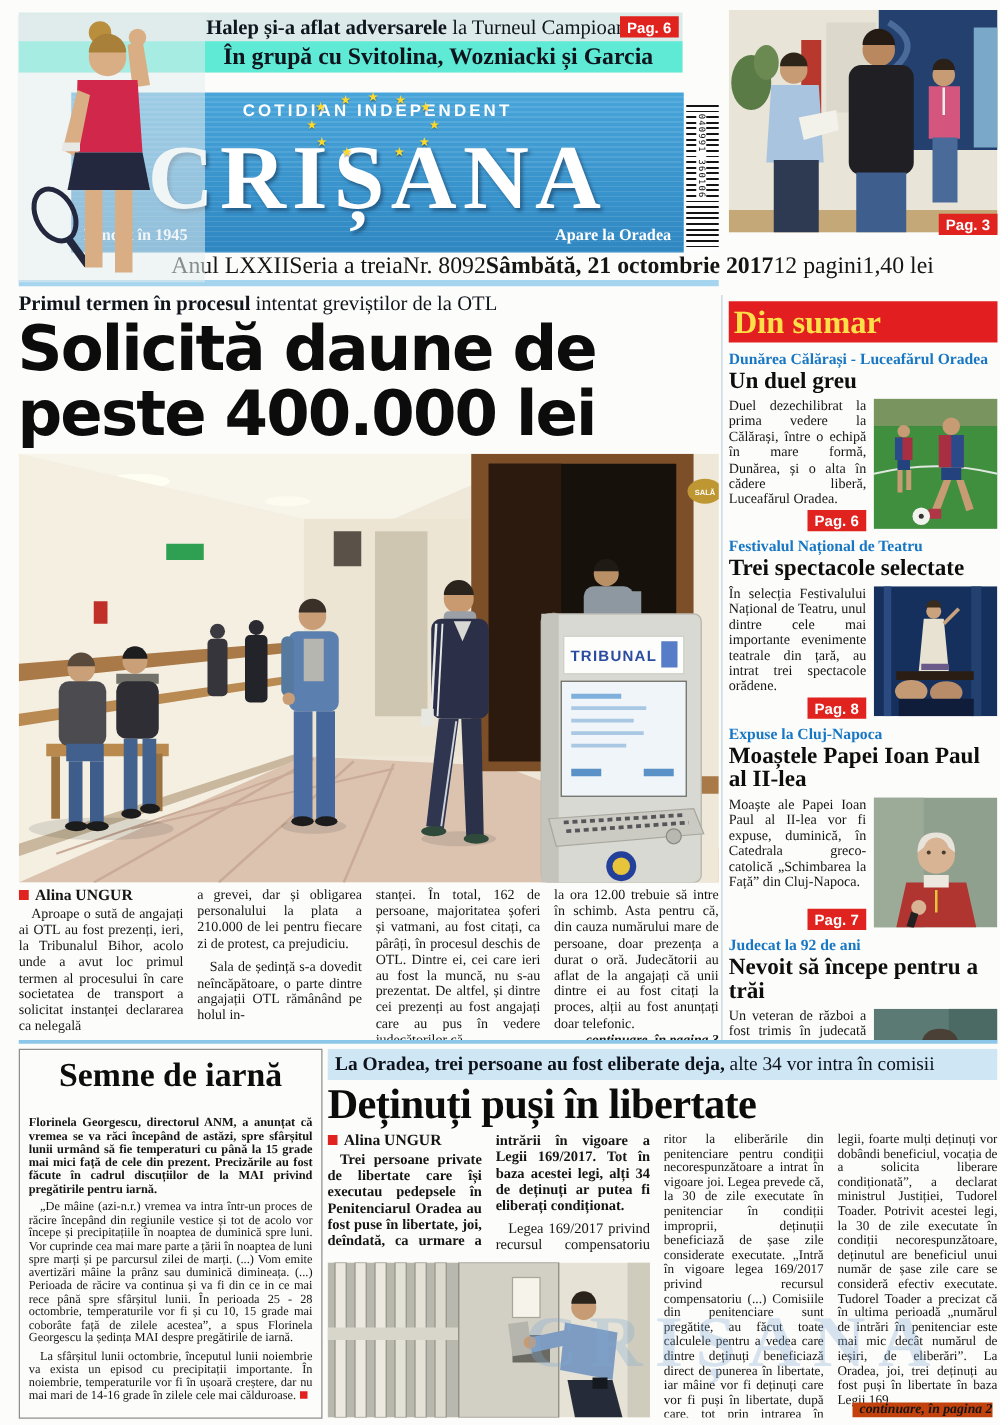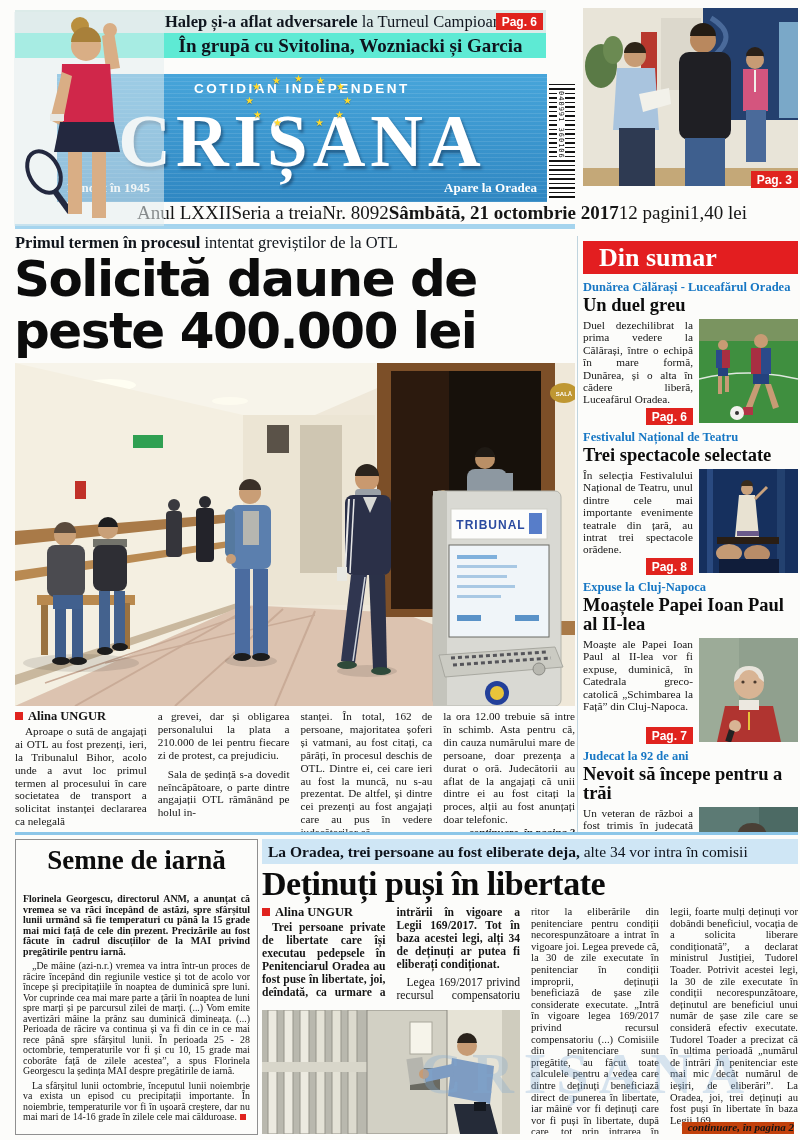--- a/index.html
+++ b/index.html
@@ -47,21 +47,21 @@
   .issue-strip .date { font-weight:bold; }
   .issue-band { position:absolute; left:15px; top:224px; width:560px; height:5px; background:#a5d4ee; }
 
   
   .v-divider { position:absolute; left:577px; top:236px; width:1px; height:596px; background:#c0d4de; }
   .right-photo { position:absolute; left:583px; top:8px; width:215px; height:178px; }
   .right-top-title { position:absolute; left:583px; top:189px; width:215px; font-weight:bold;
                      font-size:18.5px; line-height:1.25; color:#0d0d0d; }
   .rtt-badge { position:absolute; right:0; bottom:1px; }
   .sumar-header { position:absolute; left:583px; top:241px; width:215px; height:33px; background:#e31e20;
-                  color:#ffffff; font-weight:bold; font-size:26px; line-height:33px; padding-left:16px; }
+                  color:#fde047; font-weight:bold; font-size:26px; line-height:33px; padding-left:4px; }
   .sumar-list { position:absolute; left:583px; top:280px; width:215px; height:552px; overflow:hidden; }
   .s-item { margin-bottom:7px; }
   .s-kicker { color:#1777c4; font-weight:bold; font-size:12.5px; line-height:14px; margin-bottom:2px; }
   .s-title { font-weight:bold; font-size:18.5px; line-height:19px; margin-bottom:4px; color:#0d0d0d; }
   .s-body { display:flex; gap:6px; }
   .s-text { position:relative; width:110px; font-size:11.3px; line-height:12.4px; text-align:justify; padding-bottom:2px; }
   .s-badge { position:absolute; right:0; bottom:-2px; }
   .s-photo { width:99px; height:104px; flex:none; }
 
   

